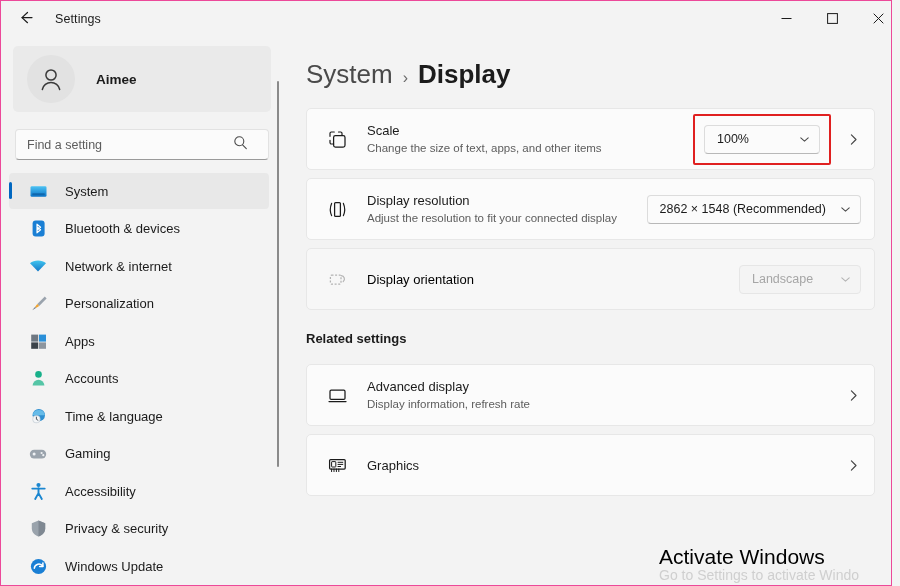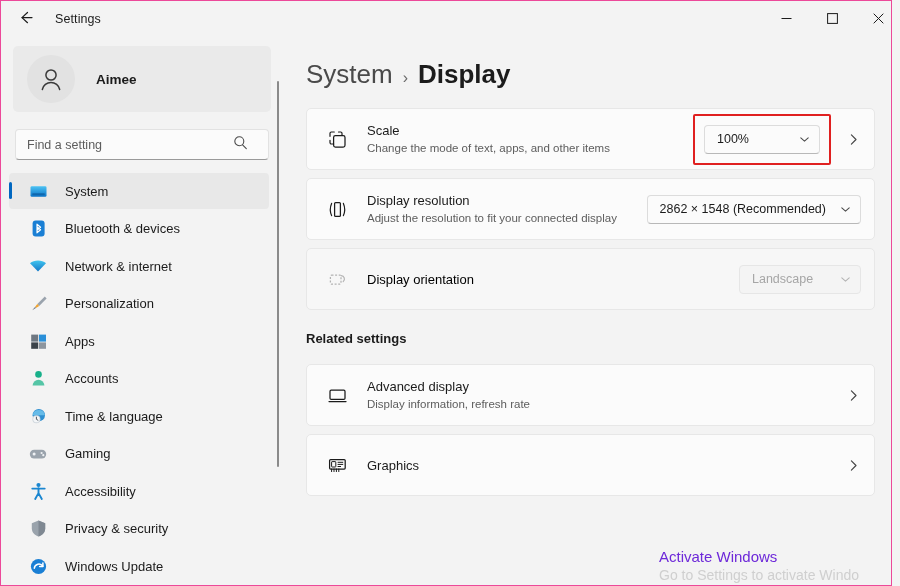--- a/index.html
+++ b/index.html
@@ -210,21 +210,21 @@
     background: #8a8a8a; border-radius: 2px;
     cursor: pointer;
   }
 
   
   .watermark {
     position: absolute; right: 32px; bottom: 2px;
     text-align: left; pointer-events: none;
     user-select: none;
   }
-  .wm1 { font-size: 15px; color: #6d28d9; line-height: 23px; }
+  .wm1 { font-size: 21px; color: #000000; line-height: 23px; }
   .wm2 { font-size: 14px; color: #cfcfcf; line-height: 15px; }
 </style>
 </head>
 <body>
 
 <div class="window">
 
   <div class="titlebar">
     <div class="back-btn">
       <span>
@@ -435,21 +435,21 @@
         <div class="card-ico">
           <svg width="21" height="21" viewBox="0 0 21 21">
             <path d="M3 7.3 V4.4 A1.4 1.4 0 0 1 4.4 3 H7.3" fill="none" stroke="#1b1b1b" stroke-width="1.2" stroke-linecap="round"></path>
             <path d="M11.5 3 H13.6 A1.4 1.4 0 0 1 15 4.4 V6.5" fill="none" stroke="#1b1b1b" stroke-width="1.2" stroke-linecap="round"></path>
             <path d="M3 11.3 V13.6 A1.4 1.4 0 0 0 4.4 15 H6.6" fill="none" stroke="#1b1b1b" stroke-width="1.2" stroke-linecap="round"></path>
             <rect x="6.6" y="6.6" width="11.4" height="11.4" rx="1.8" fill="none" stroke="#1b1b1b" stroke-width="1.25"></rect>
           </svg>
         </div>
         <div class="card-text">
           <div class="card-title">Scale</div>
-          <div class="card-sub">Change the mode of text, apps, and other items</div>
+          <div class="card-sub">Change the size of text, apps, and other items</div>
         </div>
         <div class="highlight-box">
           <div class="combo" style="min-width:116px">
             <span class="cv">100%</span>
             <span class="cd">
               <svg width="11" height="11" viewBox="0 0 11 11">
                   <path d="M1.8 3.8 L5.5 7.2 L9.2 3.8" fill="none" stroke="#4a4a4a" stroke-width="1.05" stroke-linecap="round" stroke-linejoin="round"></path>
                 </svg>
             </span>
           </div>

